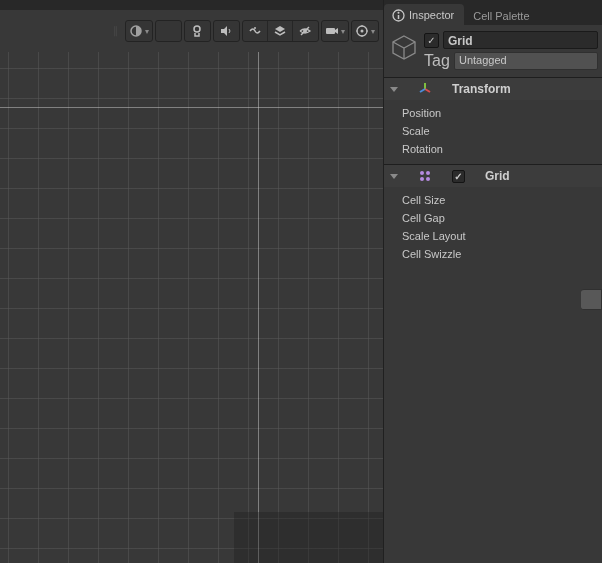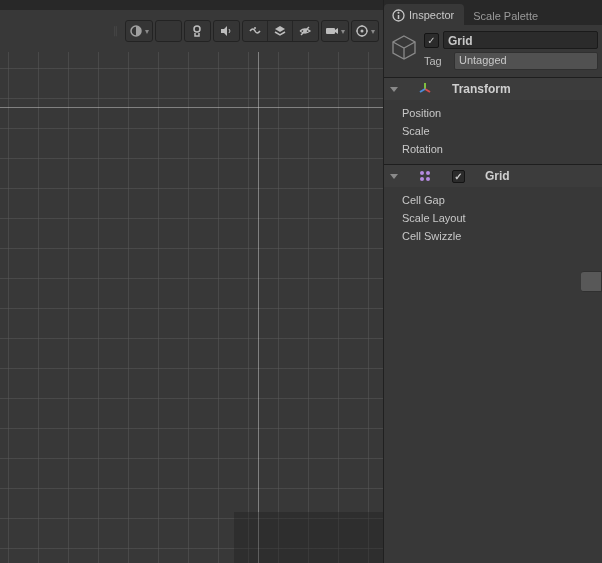--- a/index.html
+++ b/index.html
@@ -171,21 +171,21 @@
     height: 18px;
     background: #515151;
     border: 1px solid #303030;
     border-radius: 2px;
     padding: 1px 4px;
     color: #c8c8c8;
     display: flex;
     align-items: flex-start;
     font-size: 11px;
   }
-  .taglabel { width: 26px; font-size: 11px; }
+  .taglabel { width: 26px; font-size: 16px; }
 
   .component {
     border-top: 1px solid #1e1e1e;
   }
   .comp-header {
     display: flex;
     align-items: center;
     gap: 20px;
     padding: 4px 6px;
     background: #3c3c3c;
@@ -322,21 +322,21 @@
   <div class="tabs">
     <div class="tab active">
       <svg width="13" height="13">
           <circle cx="6.5" cy="6.5" r="5.5" fill="none" stroke="#c8c8c8" stroke-width="1.3"></circle>
           <line x1="6.5" y1="6" x2="6.5" y2="10" stroke="#c8c8c8" stroke-width="1.5"></line>
           <circle cx="6.5" cy="3.7" r="1" fill="#c8c8c8"></circle>
         </svg>
       <span>Inspector</span>
     </div>
     <div class="tab">
-      <span>Scale Palette</span>
+      <span>Cell Palette</span>
     </div>
   </div>
 
   <div class="header">
     <div class="cube-icon">
       <svg width="28" height="28">
           <path d="M14 3 L25 9 L25 20 L14 26 L3 20 L3 9 Z" fill="none" stroke="#8a8a8a" stroke-width="1.3"></path>
           <path d="M3 9 L14 15 L25 9 M14 15 L14 26" fill="none" stroke="#8a8a8a" stroke-width="1.3"></path>
         </svg>
     </div>
@@ -377,20 +377,21 @@
       <svg width="14" height="14">
         <circle cx="4" cy="4" r="2" fill="#b58bdf"></circle>
           <circle cx="10" cy="4" r="2" fill="#b58bdf"></circle>
         <circle cx="4" cy="10" r="2" fill="#b58bdf"></circle>
           <circle cx="10" cy="10" r="2" fill="#b58bdf"></circle>
       </svg>
       <div class="checkbox" style="width:13px;height:13px">✓</div>
       <span>Grid</span>
     </div>
     <div class="comp-body">
+      <div class="prop">Cell Size</div>
       <div class="prop">Cell Gap</div>
       <div class="prop">Scale Layout</div>
       <div class="prop">Cell Swizzle</div>
     </div>
   </div>
 
   <div class="add-btn-area">
     <div class="add-btn"></div>
   </div>
 </div>

